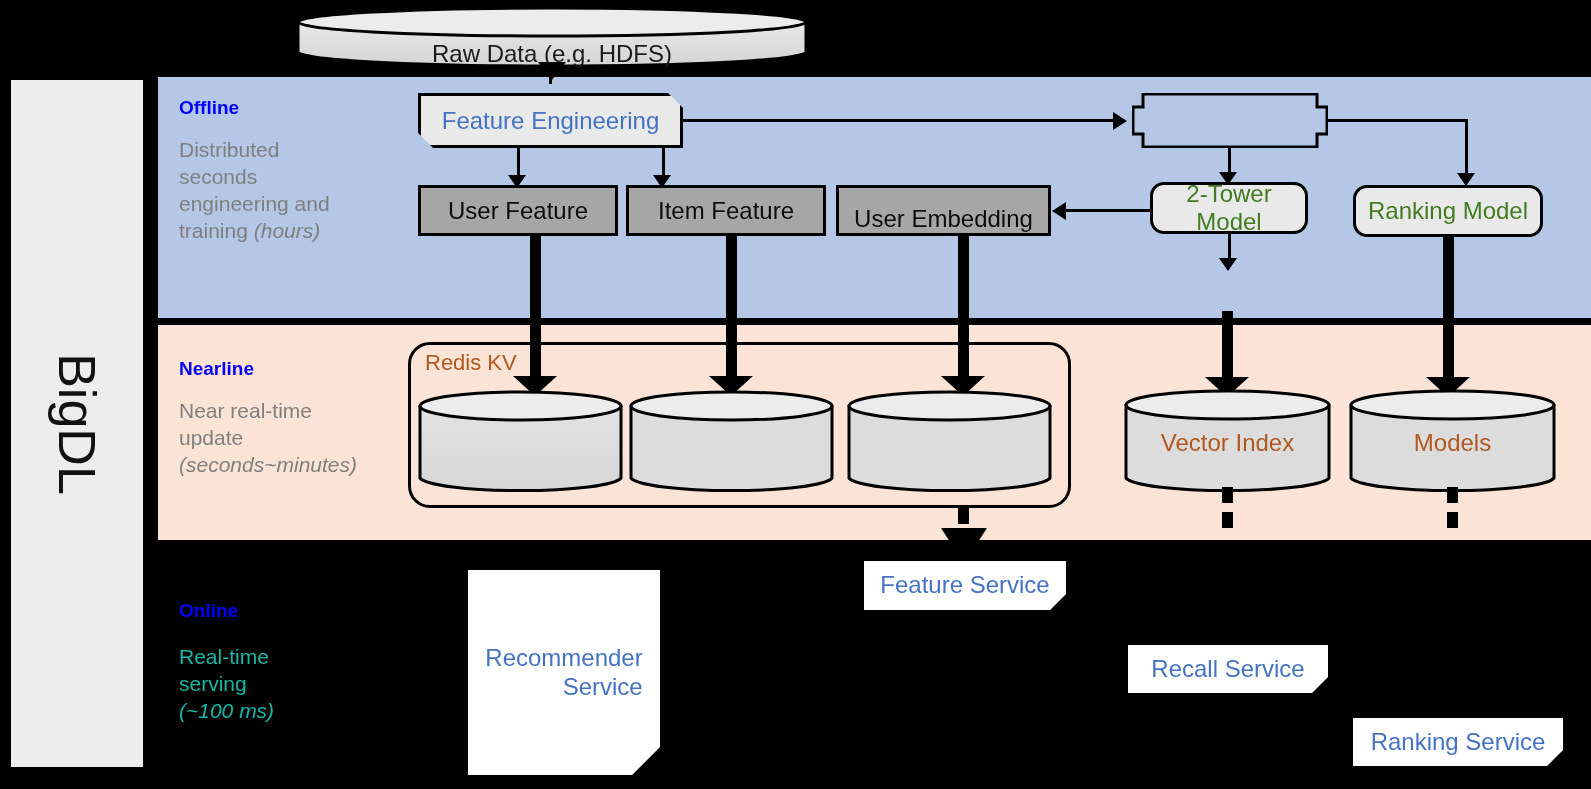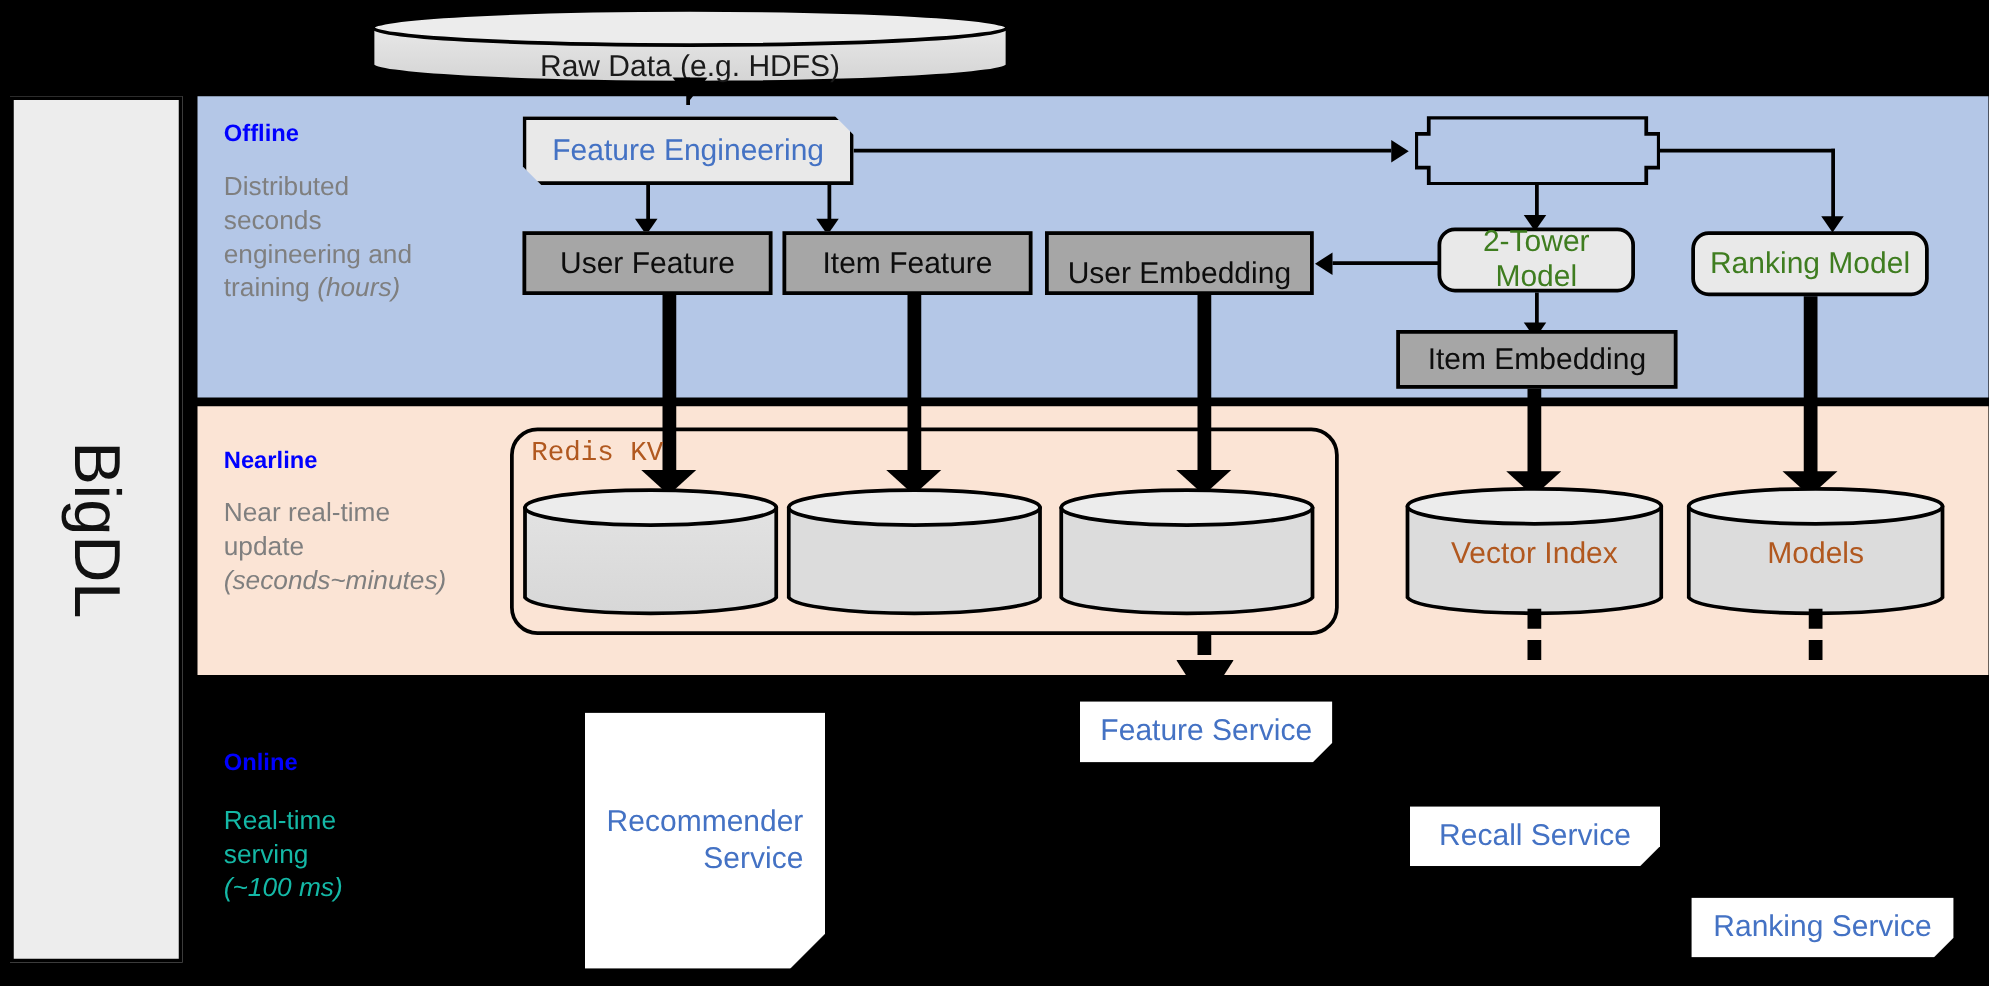--- a/index.html
+++ b/index.html
@@ -49,21 +49,21 @@
 
   
   .cyl{position:absolute;}
   .cyl svg{display:block;}
   .cyl-label{position:absolute;left:0;right:0;top:50%;transform:translateY(-46%);
              text-align:center;font-size:24px;pointer-events:none;}
 
   
   #redis-box{left:408px;top:342px;width:663px;height:166px;border:3px solid #000;
              border-radius:22px;background:transparent;}
-  #redis-label{left:425px;top:350px;font-size:22px;color:#b1581f;font-family:Liberation Mono, monospace;}
+  #redis-label{left:425px;top:350px;font-size:22px;color:#b1581f;}
 
   
   .ln{position:absolute;background:#000;}
   .thin-v{width:3px;}
   .thin-h{height:3px;}
   .thick-v{width:11px;}
   .ahead-down{position:absolute;width:0;height:0;border-left:9px solid transparent;
               border-right:9px solid transparent;border-top:13px solid #000;}
   .ahead-down-big{position:absolute;width:0;height:0;border-left:14px solid transparent;
                   border-right:14px solid transparent;border-top:18px solid #000;}
@@ -170,23 +170,20 @@
 
   <div class="ln thin-h" style="left:1066px;top:209px;width:86px;"></div>
   <div class="ahead-left" style="left:1052px;top:202px;"></div>
 
   <div class="abs rect round lt-box" style="left:1353px;top:185px;width:190px;height:52px;">
     <span class="green-txt" style="font-size:24px;">Ranking Model</span>
   </div>
 
   <div class="ln thin-v" style="left:1228px;top:234px;height:28px;"></div>
   <div class="ahead-down" style="left:1219px;top:258px;"></div>
-  <div class="abs rect gray-box" style="left:1117px;top:264px;width:225px;height:47px;">
-    <span>Item Embedding</span>
-  </div>
 
   <div class="ln thick-v" style="left:530px;top:236px;height:146px;"></div>
   <div class="ahead-down-xl" style="left:513px;top:376px;"></div>
 
   <div class="ln thick-v" style="left:726px;top:236px;height:146px;"></div>
   <div class="ahead-down-xl" style="left:709px;top:376px;"></div>
 
   <div class="ln thick-v" style="left:958px;top:236px;height:146px;"></div>
   <div class="ahead-down-xl" style="left:941px;top:376px;"></div>
 

